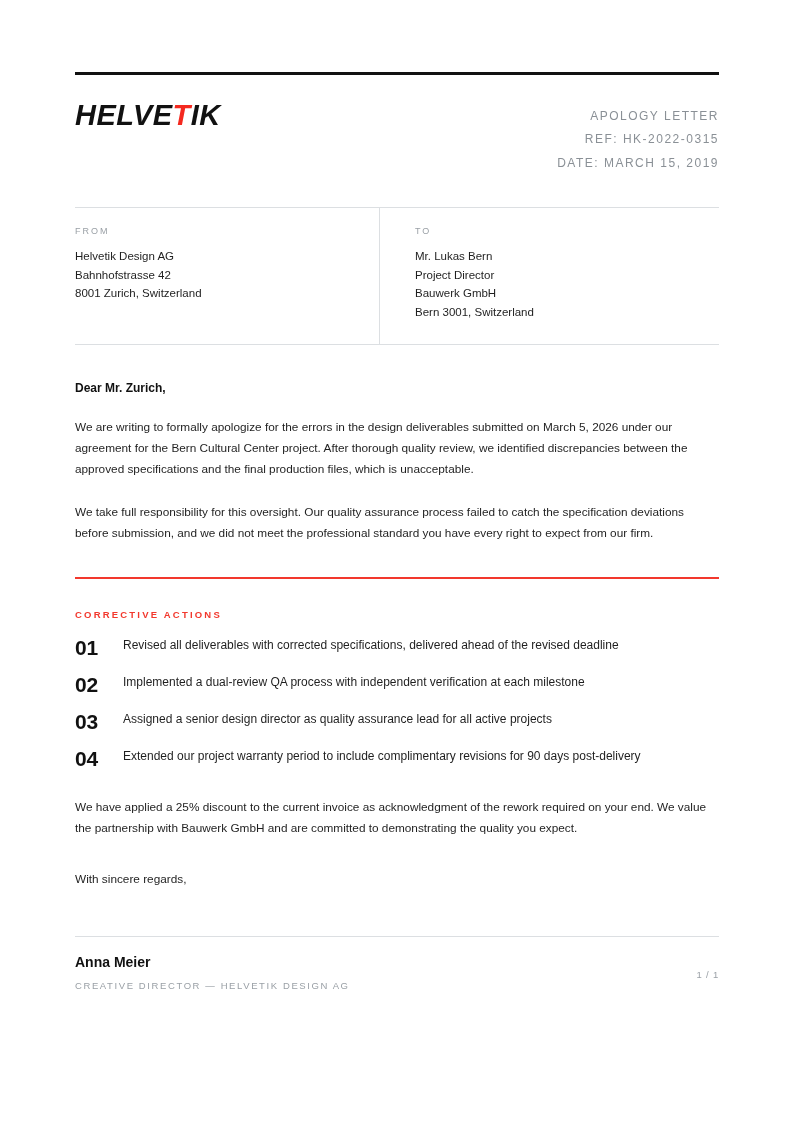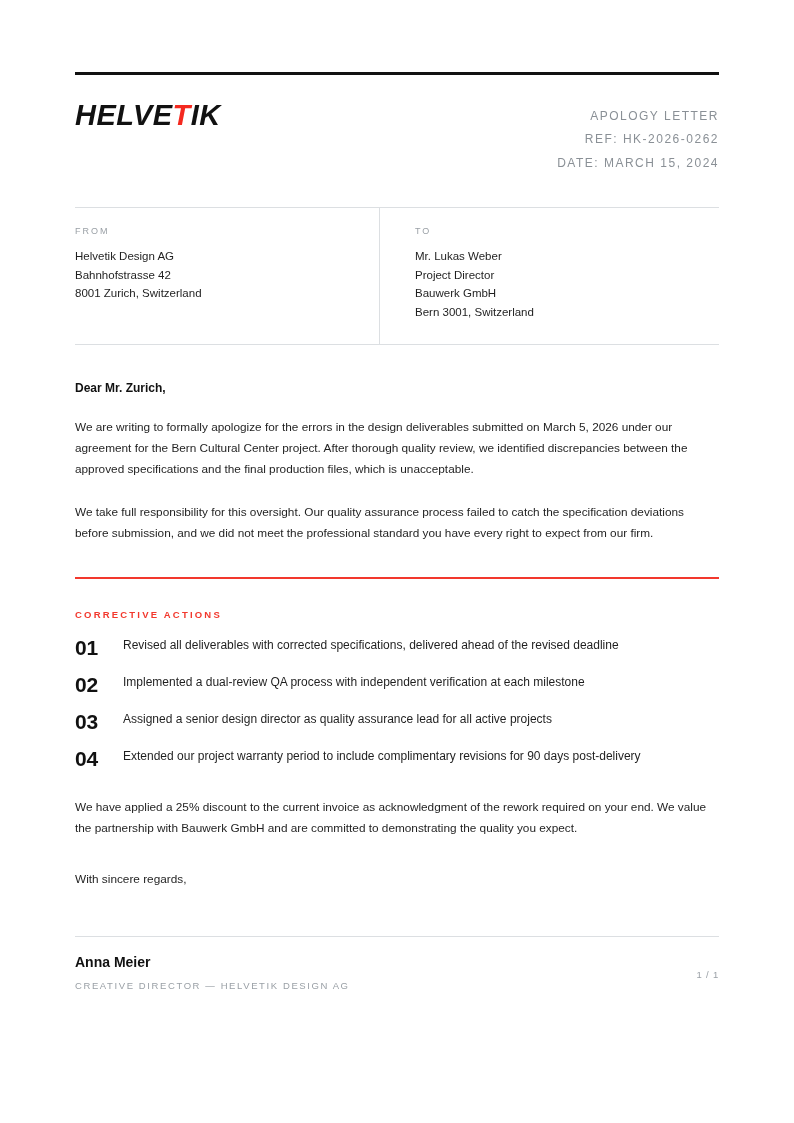--- a/index.html
+++ b/index.html
@@ -174,35 +174,35 @@
 <body>
 
 <div class="page">
 
   <div class="top-rule"></div>
 
   <div class="masthead">
     <div class="logo"><span>HELVE</span><span class="accent">T</span><span>IK</span></div>
     <div class="meta">
       <div>APOLOGY LETTER</div>
-      <div>REF: HK-2026-0262</div>
-      <div>DATE: MARCH 15, 2024</div>
+      <div>REF: HK-2022-0315</div>
+      <div>DATE: MARCH 15, 2019</div>
     </div>
   </div>
 
   <div class="addresses">
     <div class="addr-col from">
       <div class="addr-label">FROM</div>
       <div class="addr-line">Helvetik Design AG</div>
       <div class="addr-line">Bahnhofstrasse 42</div>
       <div class="addr-line">8001 Zurich, Switzerland</div>
     </div>
     <div class="addr-col to">
       <div class="addr-label">TO</div>
-      <div class="addr-line">Mr. Lukas Weber</div>
+      <div class="addr-line">Mr. Lukas Bern</div>
       <div class="addr-line">Project Director</div>
       <div class="addr-line">Bauwerk GmbH</div>
       <div class="addr-line">Bern 3001, Switzerland</div>
     </div>
   </div>
 
   <div class="greeting">Dear Mr. Zurich,</div>
 
   <div class="para">We are writing to formally apologize for the errors in the design deliverables submitted on March 5, 2026 under our agreement for the Bern Cultural Center project. After thorough quality review, we identified discrepancies between the approved specifications and the final production files, which is unacceptable.</div>
   <div class="para">We take full responsibility for this oversight. Our quality assurance process failed to catch the specification deviations before submission, and we did not meet the professional standard you have every right to expect from our firm.</div>

